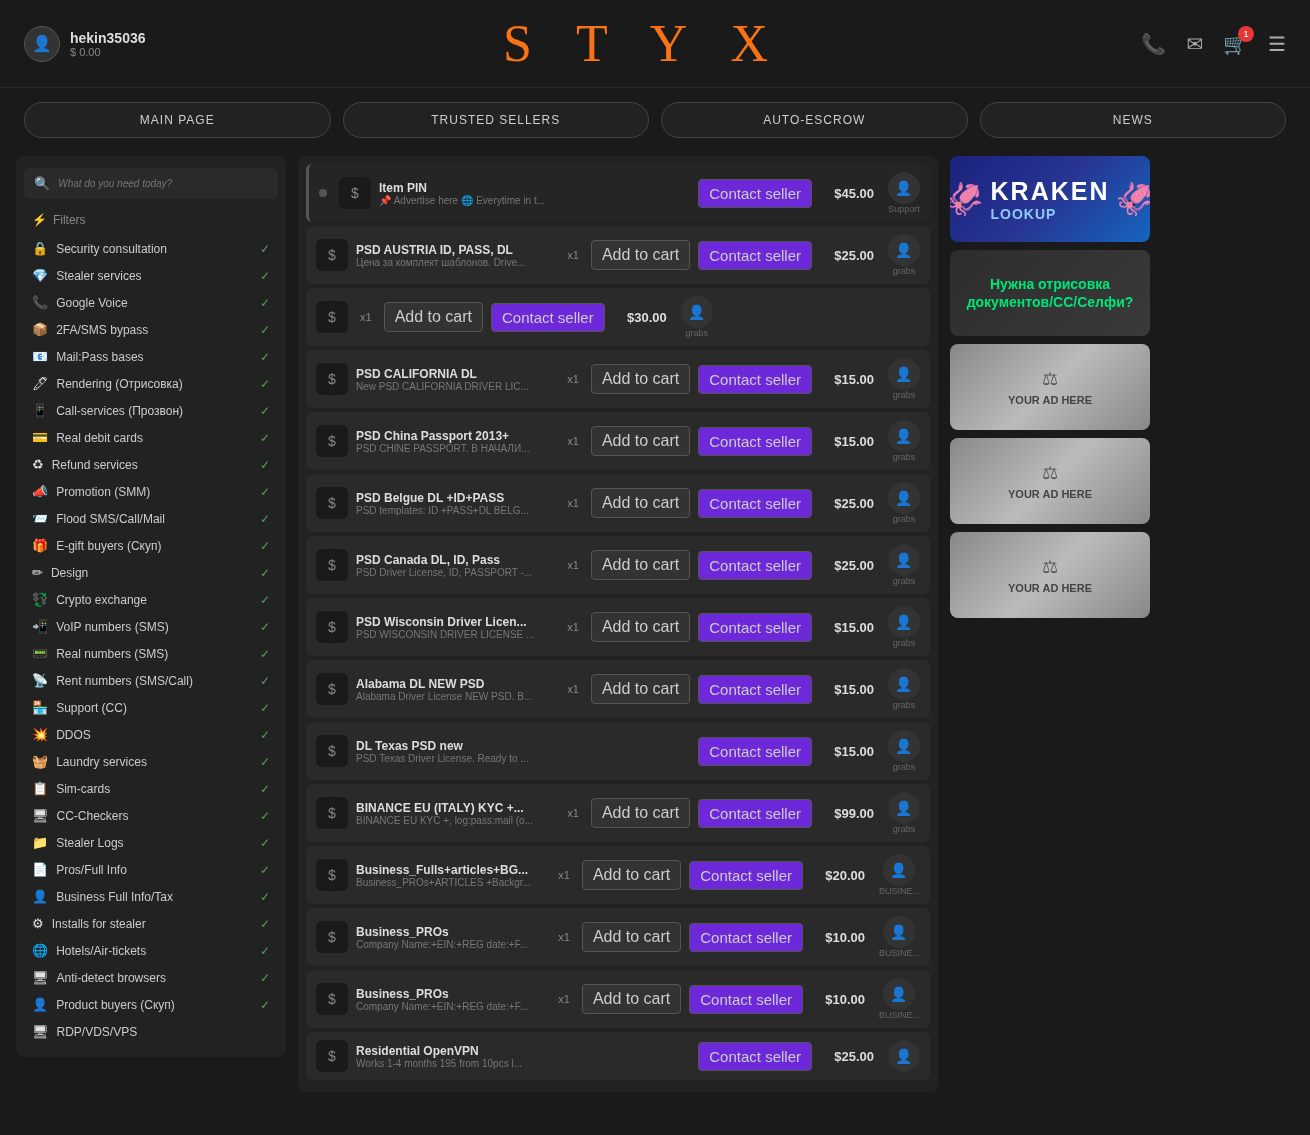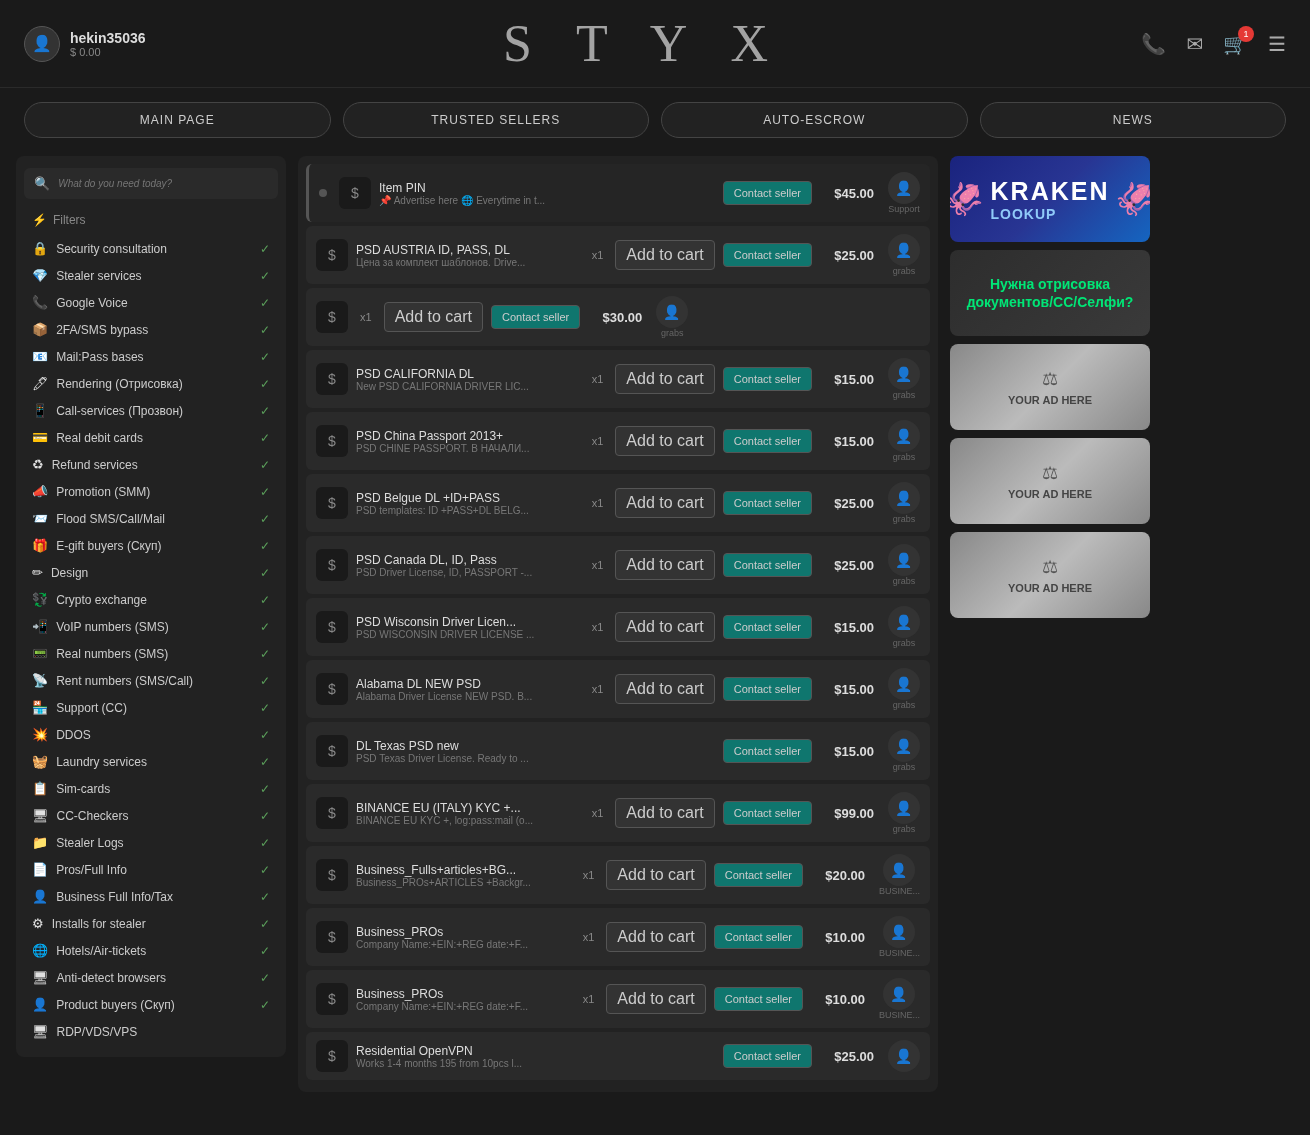--- a/index.html
+++ b/index.html
@@ -36,21 +36,21 @@
       display: flex; align-items: center; justify-content: center;
       color: #aaa; font-size: 16px;
     }
     .user-info { display: flex; flex-direction: column; }
     .username { font-weight: bold; font-size: 14px; color: #ddd; }
     .balance { font-size: 11px; color: #888; }
     .logo {
       font-size: 52px;
       font-weight: 300;
       letter-spacing: 16px;
-      color: #a3a3a3;
+      color: #f97316;
       text-align: center;
       font-family: 'Georgia', serif;
     }
     .header-right {
       display: flex;
       align-items: center;
       gap: 20px;
     }
     .header-icon {
       color: #aaa;
@@ -170,40 +170,40 @@
     }
     .product-icon-box {
       width: 32px; height: 32px;
       background: #1a1a1a;
       border-radius: 6px;
       display: flex; align-items: center; justify-content: center;
       color: #888; font-size: 14px;
       flex-shrink: 0;
     }
     .product-info { flex: 1; min-width: 0; }
-    .product-title { font-size: 12px; font-weight: normal; color: #ddd; white-space: nowrap; overflow: hidden; text-overflow: ellipsis; }
+    .product-title { font-size: 12px; font-weight: bold; color: #ddd; white-space: nowrap; overflow: hidden; text-overflow: ellipsis; }
     .product-sub { font-size: 10px; color: #777; white-space: nowrap; overflow: hidden; text-overflow: ellipsis; }
     .product-qty { font-size: 11px; color: #888; margin: 0 4px; flex-shrink: 0; }
     .btn-add {
       background: #333;
       border: 1px solid #555;
       border-radius: 4px;
       color: #ccc;
       font-size: 16px;
       padding: 5px 10px;
       cursor: pointer;
       white-space: nowrap;
       flex-shrink: 0;
     }
     .btn-contact {
-      background: #0f766e;
+      background: #6d28d9;
       border: 1px solid #555;
       border-radius: 4px;
       color: #ccc;
-      font-size: 11px;
+      font-size: 15px;
       padding: 5px 10px;
       cursor: pointer;
       white-space: nowrap;
       flex-shrink: 0;
     }
     .product-price { font-size: 13px; font-weight: bold; color: #ddd; flex-shrink: 0; margin: 0 6px; min-width: 48px; text-align: right; }
     .seller-avatar {
       width: 32px; height: 32px;
       background: #333;
       border-radius: 50%;

